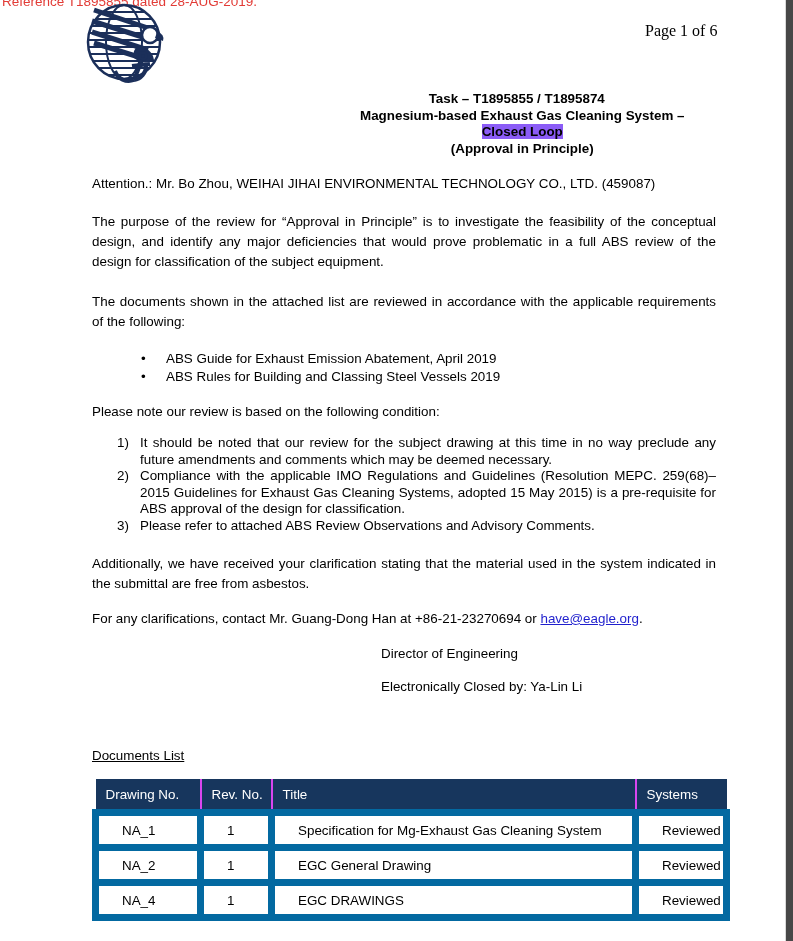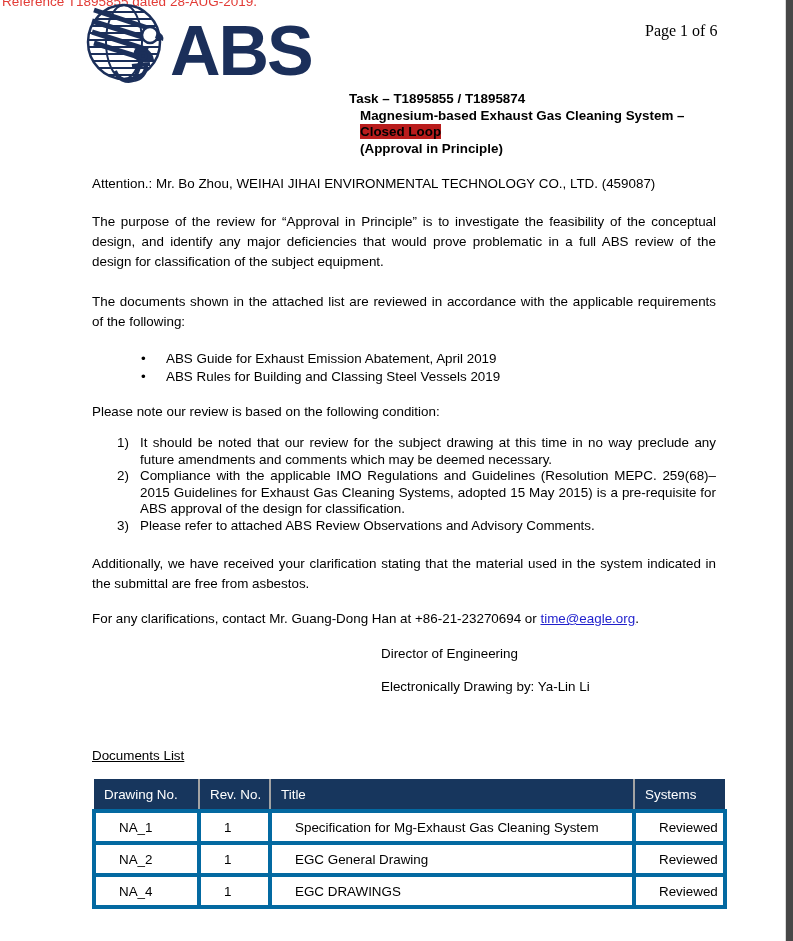--- a/index.html
+++ b/index.html
@@ -17,23 +17,23 @@
   .logo-emblem { position:absolute; left:86px; top:2px; width:92px; height:88px; }
   .logo-word {
     position:absolute; left:170px; top:16px; font-size:70px; line-height:1;
     font-weight:bold; letter-spacing:-2px; color:#1b2f5a;
   }
   .page-num {
     position:absolute; left:645px; top:22px;
     font-family:"Liberation Serif","DejaVu Serif",serif; font-size:16px;
   }
   
-  .task { position:absolute; left:349px; top:91px; font-weight:bold; line-height:16.6px; }
+  .task { position:absolute; left:349px; top:91px; font-weight:bold; line-height:16.6px;text-align:center; }
   .task .indent { margin-left:11px; }
-  .hl { background:#b91c1c; }
+  .hl { background:#8b5cf6; }
   
   .content { position:absolute; left:92px; top:176px; width:624px; }
   .line  { line-height:16.5px; }
   .para  { line-height:20px; text-align:justify; }
   .attention { white-space:nowrap; margin-bottom:19px; }
   .mb20 { margin-bottom:20px; }
   .mb18 { margin-bottom:18px; } .mb17 { margin-bottom:17px; }
   .mb15 { margin-bottom:15px; } .mb52 { margin-bottom:52px; }
   .bullets { margin:0 0 18px 49px; }
   .bli { position:relative; padding-left:25px; line-height:18px; }
@@ -42,25 +42,25 @@
   .oli { display:flex; line-height:16.5px; }
   .oli .num { width:23px; flex:none; }
   .oli .itext { flex:1; text-align:justify; }
   .sig { margin-left:289px; line-height:16.5px; }
   .link { color:#1f1fcd; text-decoration:underline; cursor:pointer; }
   .docs-heading { text-decoration:underline; line-height:16.5px; }
   
   table.docs { border-collapse:collapse; width:631px; table-layout:fixed; }
   table.docs th {
     background:#17365d; color:#ffffff; font-weight:normal; text-align:left;
-    height:30px; padding:0 0 0 10px; font-size:13.4px; border-left:2px solid #a3a3a3;
+    height:30px; padding:0 0 0 10px; font-size:13.4px; border-left:2px solid #d946ef;
   }
   table.docs th:first-child { border-left:none; }
   table.docs td {
-    border:4px solid #0369a1; height:28px; padding:0 0 0 23px; font-size:13.4px;
+    border:7px solid #0369a1; height:28px; padding:0 0 0 23px; font-size:13.4px;
     background:#fff;
   }
   .col-draw { width:105px; } .col-rev { width:71px; }
   .col-title { width:364px; } .col-status { width:91px; }
   
   .viewer-edge {
     position:absolute; top:0; right:0; width:7px; height:941px;
     background:#474747; border-left:1px solid #d9d9d9;
   }
 </style>
@@ -102,21 +102,20 @@
     <path d="M52,44 q14,2 16,14 q-10,6 -20,-2 q-2,-8 4,-12 z" fill="#1b2f5a"></path>
     <g stroke="#1b2f5a" stroke-width="4" fill="none">
       <circle cx="57" cy="54" r="3.5" stroke-width="3"></circle>
       <path d="M56,58 L48,78"></path>
       <path d="M46,64 L64,62"></path>
       <path d="M48,78 C40,81 32,77 29,69"></path>
       <path d="M48,78 C55,77 60,71 60,64"></path>
     </g>
   </svg>
 
-  <div class="logo-word">ABS</div>
 
   <div class="page-num">Page 1 of 6</div>
 
   <div class="task">
     <div>Task – T1895855 / T1895874</div>
     <div class="indent">Magnesium-based Exhaust Gas Cleaning System –</div>
     <div class="indent"><span class="hl">Closed Loop</span></div>
     <div class="indent">(Approval in Principle)</div>
   </div>
 
@@ -145,28 +144,28 @@
         <span class="itext">Compliance with the applicable IMO Regulations and Guidelines (Resolution MEPC. 259(68)– 2015 Guidelines for Exhaust Gas Cleaning Systems, adopted 15 May 2015) is a pre-requisite for ABS approval of the design for classification.</span>
       </div>
       <div class="oli">
         <span class="num">3)</span>
         <span class="itext">Please refer to attached ABS Review Observations and Advisory Comments.</span>
       </div>
     </div>
 
     <div class="para mb17">Additionally, we have received your clarification stating that the material used in the system indicated in the submittal are free from asbestos.</div>
 
-    <div class="line mb18"><span>For any clarifications, contact Mr. Guang-Dong Han at +86-21-23270694 or </span><span class="link">time@eagle.org</span><span>.</span></div>
+    <div class="line mb18"><span>For any clarifications, contact Mr. Guang-Dong Han at +86-21-23270694 or </span><span class="link">have@eagle.org</span><span>.</span></div>
 
 
     <div class="sig mb17">
       <div>Director of Engineering</div>
     </div>
 
-    <div class="sig mb52">Electronically Drawing by: Ya-Lin Li</div>
+    <div class="sig mb52">Electronically Closed by: Ya-Lin Li</div>
 
     <div class="docs-heading mb15">Documents List</div>
 
     <table class="docs">
       <colgroup>
         <col class="col-draw">
           <col class="col-rev">
           <col class="col-title">
           <col class="col-status">
       </colgroup>

